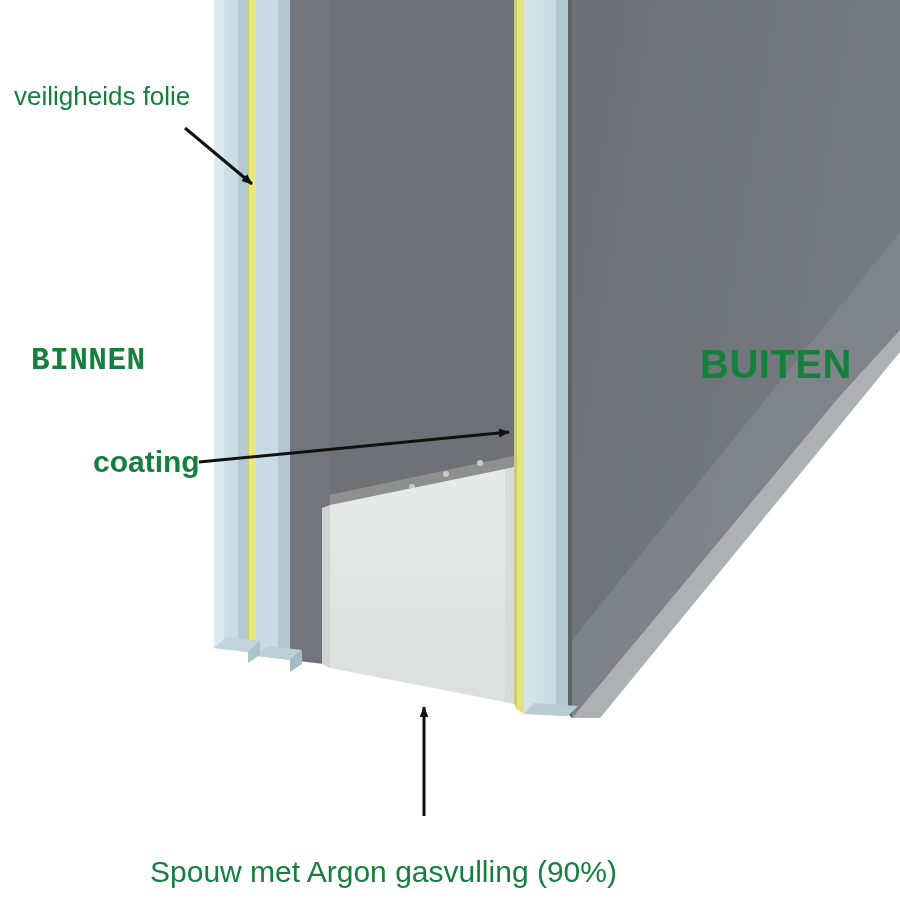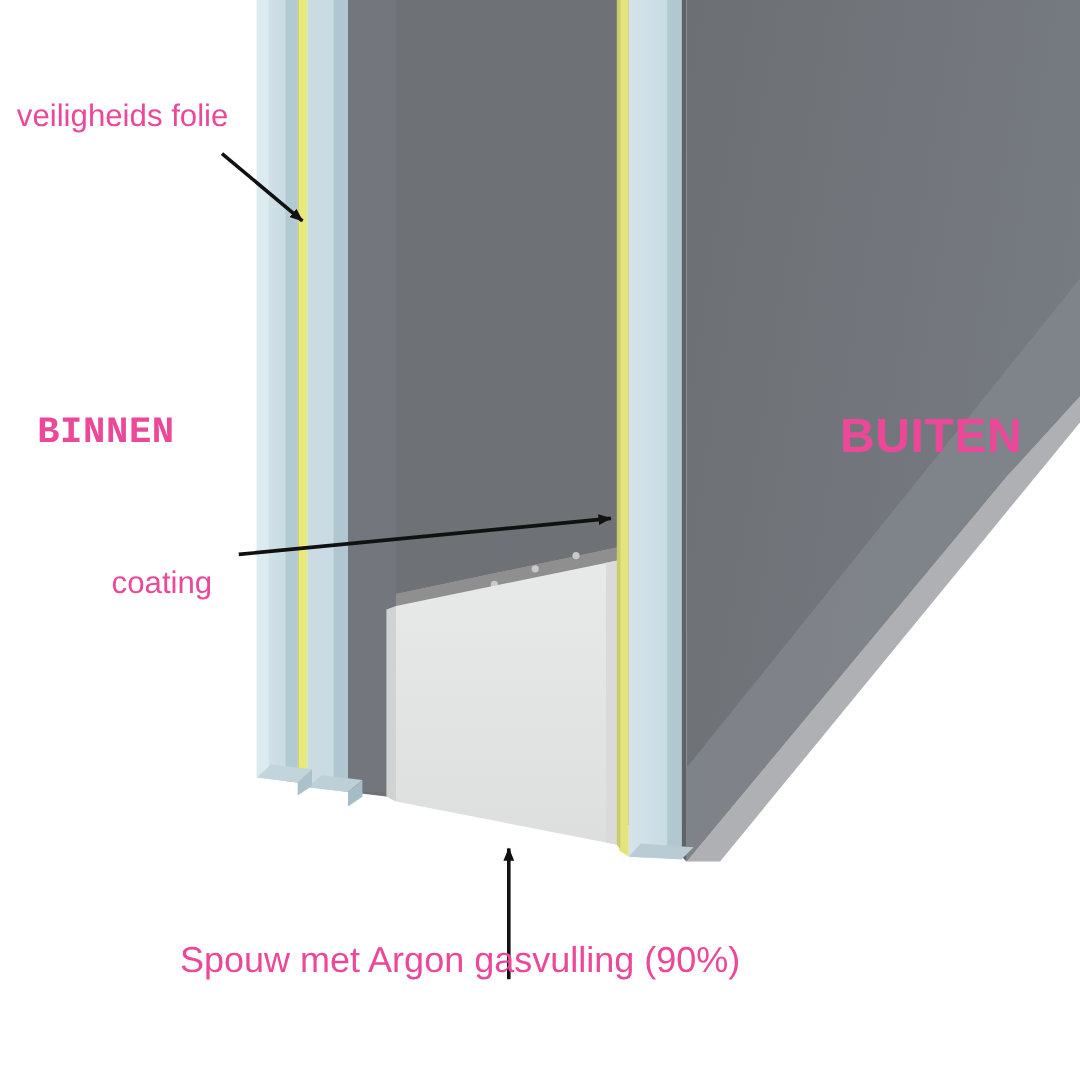--- a/index.html
+++ b/index.html
@@ -13,50 +13,50 @@
   }
   #stage{
     position:absolute;
     left:0;top:0;
     width:900px;height:900px;
   }
   #stage svg{display:block;width:900px;height:900px;}
 
   .lbl{
     position:absolute;
-    color:#ec4899;
+    color:#15803d;
     white-space:nowrap;
     line-height:1;
     user-select:none;
   }
   #label-veiligheidsfolie{
     left:14px; top:83px;
     font-size:26px;
     font-weight:400;
   }
   #label-coating{
-    left:93px; top:472px;
-    font-size:26px;
-    font-weight:400;
+    left:93px; top:447px;
+    font-size:30px;
+    font-weight:700;
   }
   #label-binnen{
     left:31px; top:345px;
     font-size:31px;
     font-weight:bold;
     letter-spacing:0.5px;
     font-family:Liberation Mono, monospace;
   }
   #label-buiten{
     left:700px; top:344px;
     font-size:40px;
     font-weight:bold;
     letter-spacing:0.5px;
   }
   #label-spouw{
-    left:150px; top:786px;
+    left:150px; top:857px;
     font-size:30px;
     font-weight:400;
   }
 </style>
 </head>
 <body>
 
 <div id="stage">
 <svg viewBox="0 0 900 900" xmlns="http://www.w3.org/2000/svg">
   <defs>

